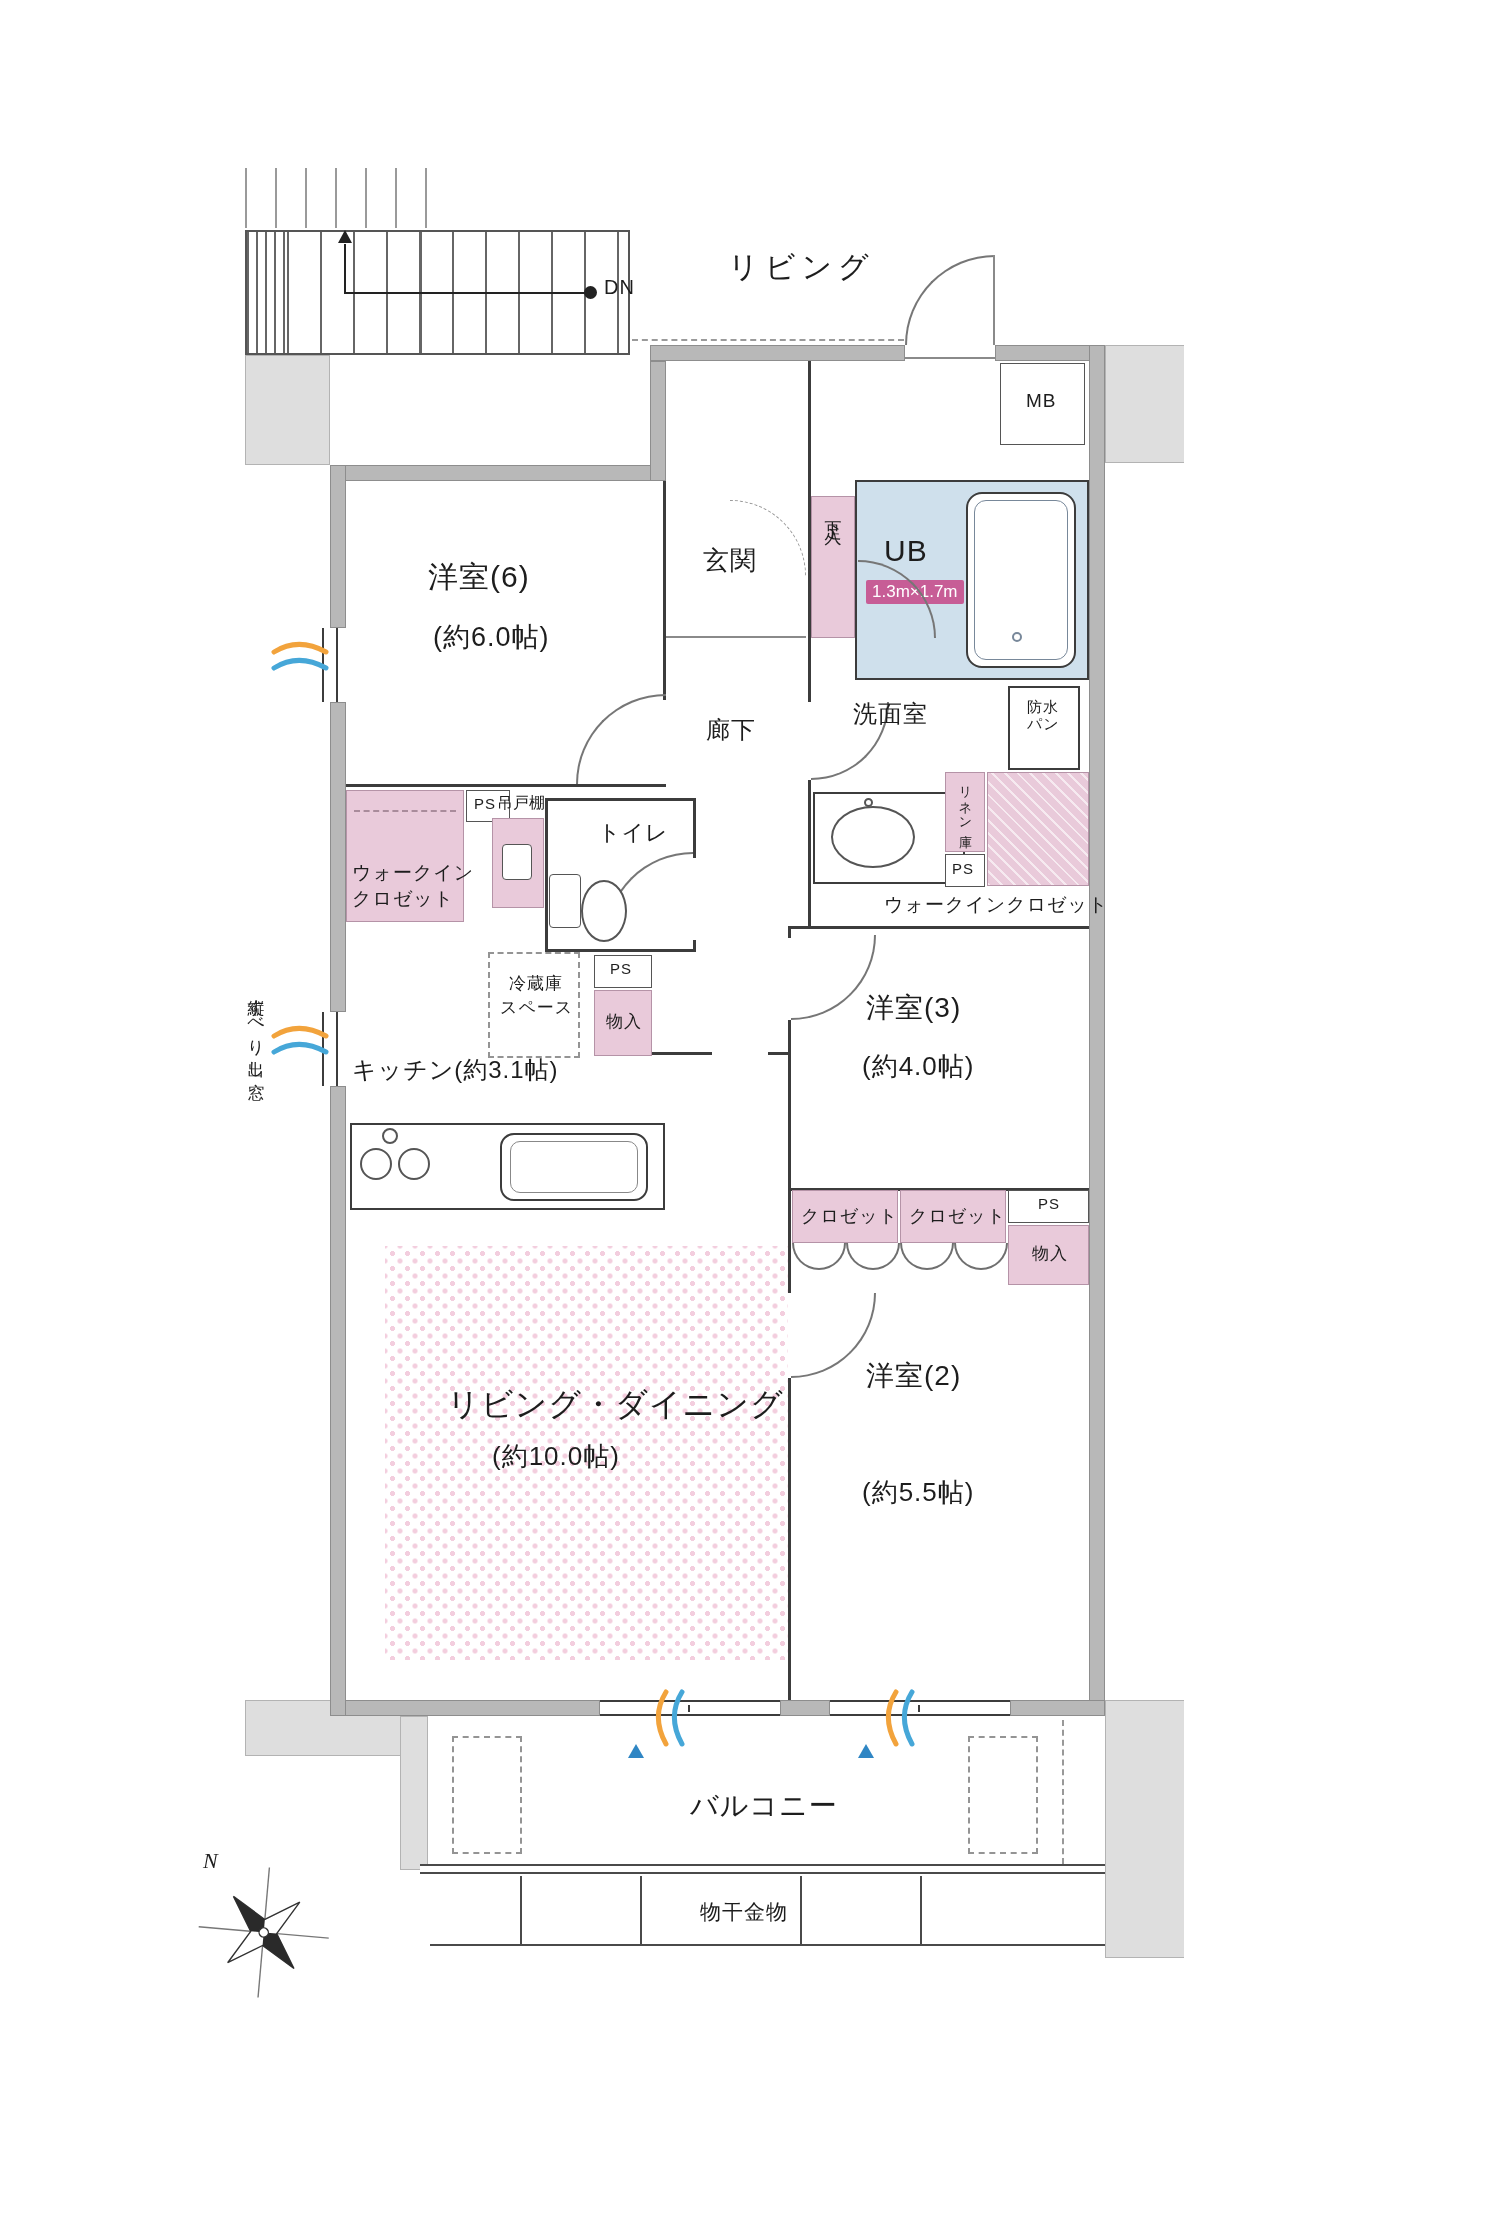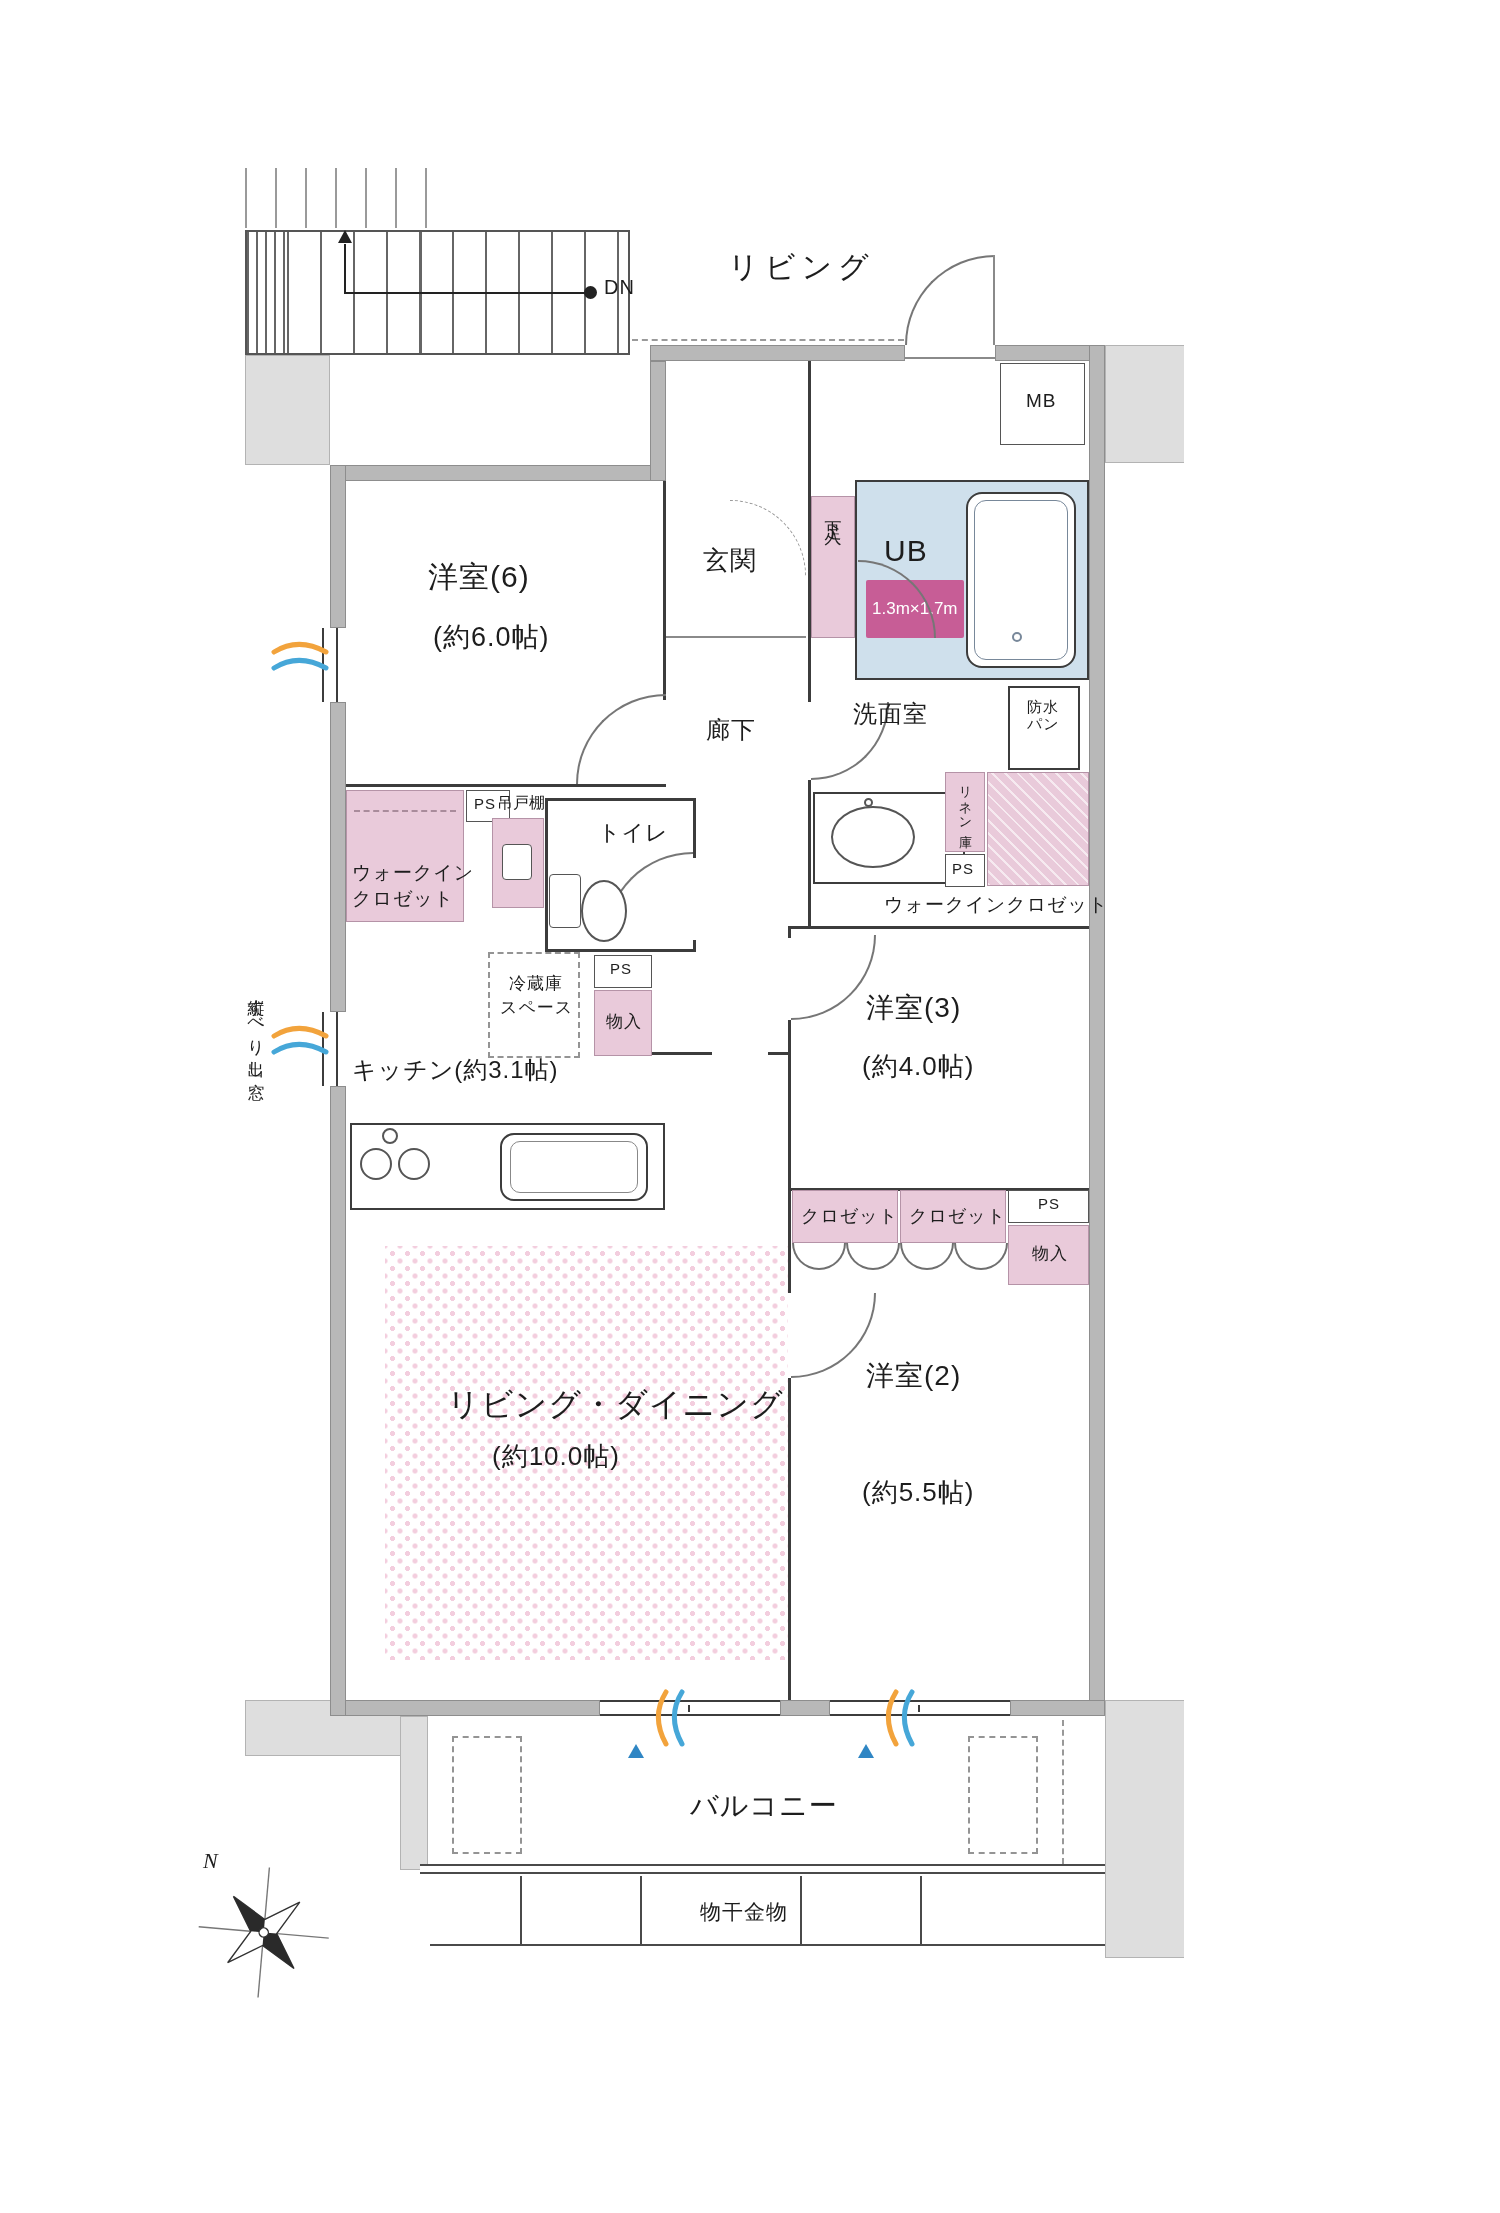--- a/index.html
+++ b/index.html
@@ -68,21 +68,21 @@
   <div class="ln2" style="left:666px;top:636px;width:140px;height:2px"></div>
   <div class="pink" style="left:811px;top:496px;width:44px;height:142px"></div>
   <div class="lbl vert" style="left:823px;top:508px;font-size:17px">下足入</div>
   <div class="arc" style="left:730px;top:500px;width:76px;height:76px;border-top:1.5px dashed #999;border-right:1.5px dashed #999;border-top-right-radius:100%"></div>
 
   <div class="abs" style="left:855px;top:480px;width:234px;height:200px;background:#cfe0ec;border:2px solid #3c3c3c;box-sizing:border-box"></div>
   <div class="abs" style="left:966px;top:492px;width:110px;height:176px;background:#fff;border:2px solid #3c3c3c;border-radius:16px;box-sizing:border-box"></div>
   <div class="abs" style="left:974px;top:500px;width:94px;height:160px;border:1.5px solid #78889a;border-radius:12px;box-sizing:border-box"></div>
   <div class="circ" style="left:1012px;top:632px;width:10px;height:10px;border-color:#78889a"></div>
   <div class="lbl" style="left:884px;top:534px;font-size:30px">UB</div>
-  <div class="lbl" style="left:866px;top:580px;font-size:17px;background:#c75d96;color:#fff;padding:19px 6px;border-radius:2px;letter-spacing:0">1.3m×1.7m</div>
+  <div class="lbl" style="left:866px;top:580px;font-size:17px;background:#c75d96;color:#fff;padding:2px 6px;border-radius:2px;letter-spacing:0">1.3m×1.7m</div>
   <div class="arc" style="left:858px;top:560px;width:78px;height:78px;border-top:2px solid #767676;border-right:2px solid #767676;border-top-right-radius:100%"></div>
 
   <div class="ln" style="left:808px;top:361px;width:3px;height:341px"></div>
   <div class="ln" style="left:808px;top:780px;width:3px;height:146px"></div>
   <div class="arc" style="left:811px;top:702px;width:78px;height:78px;border-right:2px solid #767676;border-bottom:2px solid #767676;border-bottom-right-radius:100%"></div>
   <div class="lbl" style="left:853px;top:700px;font-size:24px">洗面室</div>
   <div class="wbox" style="left:813px;top:792px;width:152px;height:92px"></div>
   <div class="abs" style="left:831px;top:806px;width:84px;height:62px;border:2px solid #555;border-radius:50%;box-sizing:border-box;background:#fff"></div>
   <div class="circ" style="left:864px;top:798px;width:9px;height:9px"></div>
   <div class="wbox" style="left:1008px;top:686px;width:72px;height:84px"></div>

